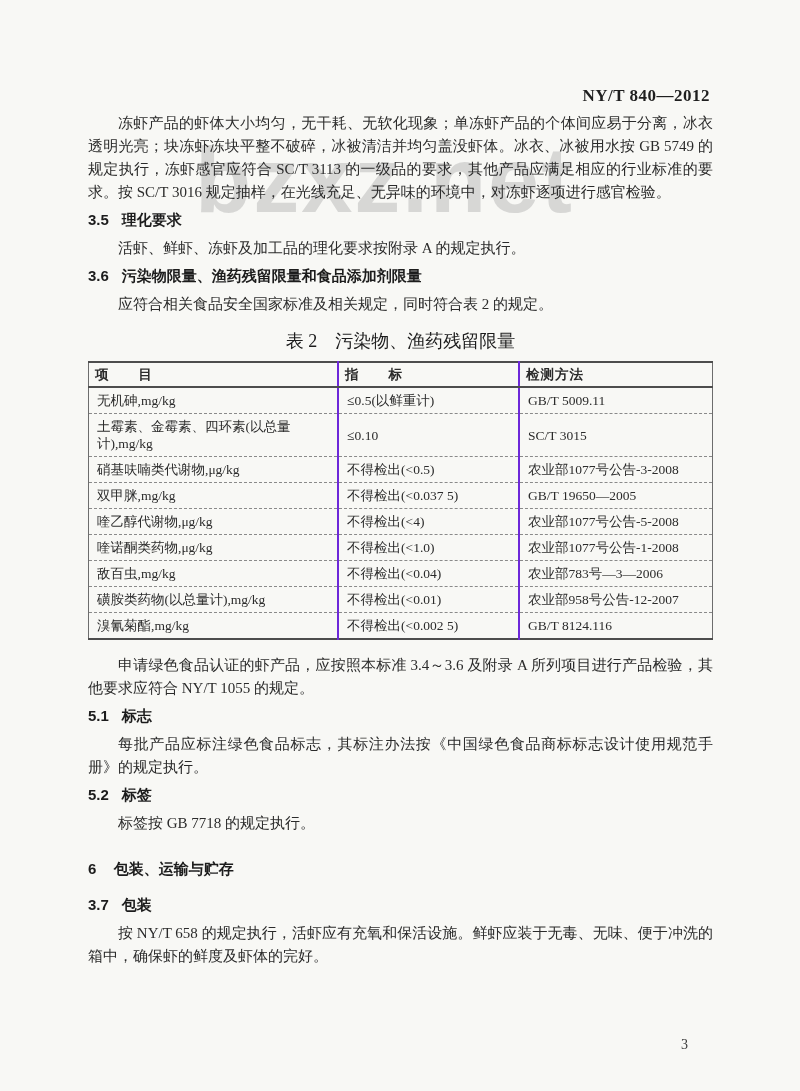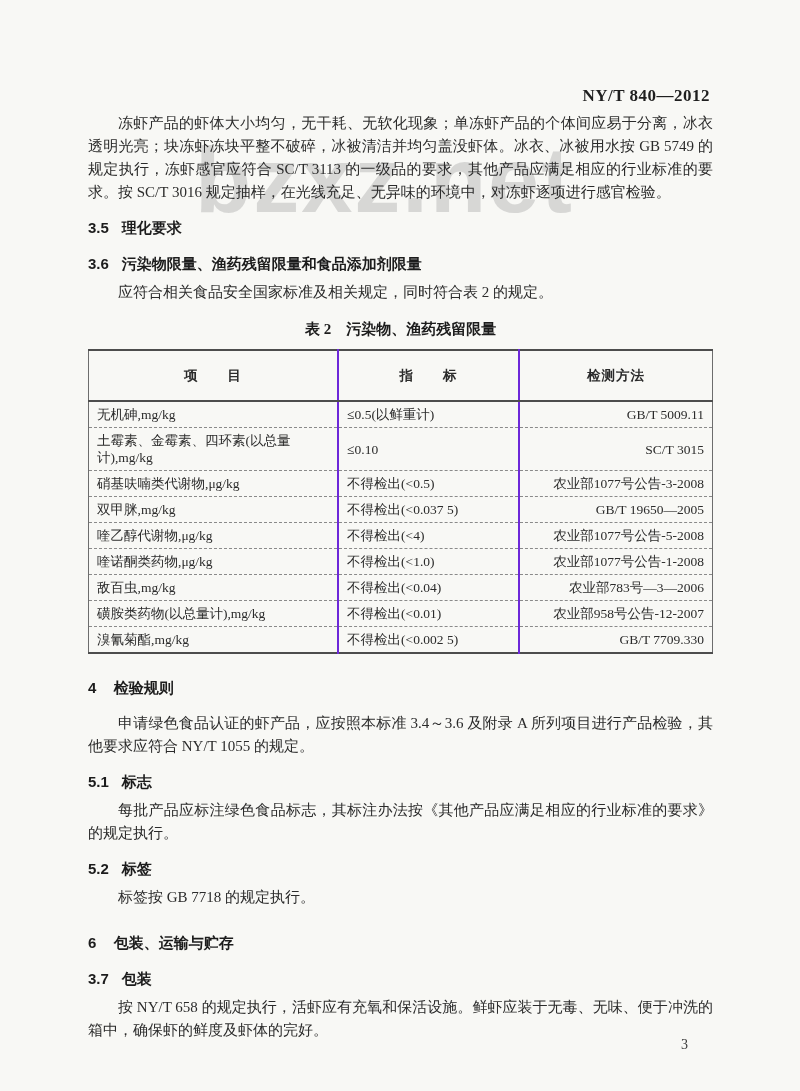--- a/index.html
+++ b/index.html
@@ -42,64 +42,63 @@
     width: 625px;
     z-index: 1;
     font-size: 15px;
     line-height: 23px;
     text-align: justify;
   }
   .para { text-indent: 2em; color: #2b2b2b; }
   .heading {
     font-weight: bold;
     color: #1c1c1c;
-    margin-top: 12px;
+    margin-top: 4px;
     margin-bottom: 5px;
     text-align: left;
   }
   .heading .h-num { display: inline-block; min-width: 30px; font-family: "Liberation Sans", sans-serif; }
   .heading.lvl1 { margin-top: 22px; margin-bottom: 12px; }
   .heading.lvl1 .h-num { min-width: 22px; }
   .table-caption {
     text-align: center;
-    font-weight: bold;
+    font-weight: normal;
     margin-top: 14px;
     margin-bottom: 8px;
-    font-size: 15px;
+    font-size: 18px;
     color: #1c1c1c;
   }
   table.limits {
     width: 100%;
     border-collapse: collapse;
     font-size: 13.5px;
     line-height: 17px;
     border-top: 2px solid #4d4d4d;
     border-bottom: 2px solid #4d4d4d;
     border-left: 1px solid #6d6d6d;
     border-right: 1px solid #6d6d6d;
     margin-bottom: 14px;
     background: transparent;
   }
   table.limits th {
     font-weight: bold;
-    text-align: center;
-    padding: 16px 6px;
+    padding: 3px 6px;
     border-bottom: 2px solid #4d4d4d;
     letter-spacing: 1px;
   }
   table.limits td {
     padding: 4px 8px;
     border-bottom: 1px dashed #8a8a8a;
     height: 25px;
   }
   table.limits tr:last-child td { border-bottom: none; }
   table.limits .c-sep { border-left: 2px solid #6d28d9; }
   table.limits td.col-item { text-align: left; width: 40%; }
   table.limits td.col-limit { text-align: left; width: 29%; }
-  table.limits td.col-method { text-align: right; width: 31%; margin-top: 24px; }
+  table.limits td.col-method { text-align: left; width: 31%; margin-top: 24px; }
   .page-number {
     position: absolute;
     right: 112px;
     bottom: 38px;
     font-size: 14px;
     color: #3a3a3a;
     z-index: 1;
   }
 </style>
 </head>
@@ -112,20 +111,21 @@
   <div class="watermark">bzxz.net</div>
 
   <div class="content">
 
     <p class="para">冻虾产品的虾体大小均匀，无干耗、无软化现象；单冻虾产品的个体间应易于分离，冰衣透明光亮；块冻虾冻块平整不破碎，冰被清洁并均匀盖没虾体。冰衣、冰被用水按 GB 5749 的规定执行，冻虾感官应符合 SC/T 3113 的一级品的要求，其他产品应满足相应的行业标准的要求。按 SC/T 3016 规定抽样，在光线充足、无异味的环境中，对冻虾逐项进行感官检验。</p>
 
     <div class="heading">
       <span class="h-num">3.5</span>
       <span>理化要求</span>
     </div>
+    <p class="para">活虾、鲜虾、冻虾及加工品的理化要求按附录 A 的规定执行。</p>
 
     <div class="heading">
       <span class="h-num">3.6</span>
       <span>污染物限量、渔药残留限量和食品添加剂限量</span>
     </div>
     <p class="para">应符合相关食品安全国家标准及相关规定，同时符合表 2 的规定。</p>
 
     <div class="table-caption">表 2　污染物、渔药残留限量</div>
 
     <table class="limits">
@@ -173,37 +173,33 @@
           <td class="col-method c-sep">农业部783号—3—2006</td>
         </tr>
         <tr>
           <td class="col-item">磺胺类药物(以总量计),mg/kg</td>
           <td class="col-limit c-sep">不得检出(&lt;0.01)</td>
           <td class="col-method c-sep">农业部958号公告-12-2007</td>
         </tr>
         <tr>
           <td class="col-item">溴氰菊酯,mg/kg</td>
           <td class="col-limit c-sep">不得检出(&lt;0.002 5)</td>
-          <td class="col-method c-sep">GB/T 7709.330</td>
+          <td class="col-method c-sep">GB/T 8124.116</td>
         </tr>
       </tbody>
     </table>
 
-    <div class="heading lvl1">
-      <span class="h-num">4</span>
-      <span>检验规则</span>
-    </div>
     <p class="para">申请绿色食品认证的虾产品，应按照本标准 3.4～3.6 及附录 A 所列项目进行产品检验，其他要求应符合 NY/T 1055 的规定。</p>
 
 
     <div class="heading">
       <span class="h-num">5.1</span>
       <span>标志</span>
     </div>
-    <p class="para">每批产品应标注绿色食品标志，其标注办法按《其他产品应满足相应的行业标准的要求》的规定执行。</p>
+    <p class="para">每批产品应标注绿色食品标志，其标注办法按《中国绿色食品商标标志设计使用规范手册》的规定执行。</p>
 
     <div class="heading">
       <span class="h-num">5.2</span>
       <span>标签</span>
     </div>
     <p class="para">标签按 GB 7718 的规定执行。</p>
 
     <div class="heading lvl1">
       <span class="h-num">6</span>
       <span>包装、运输与贮存</span>

